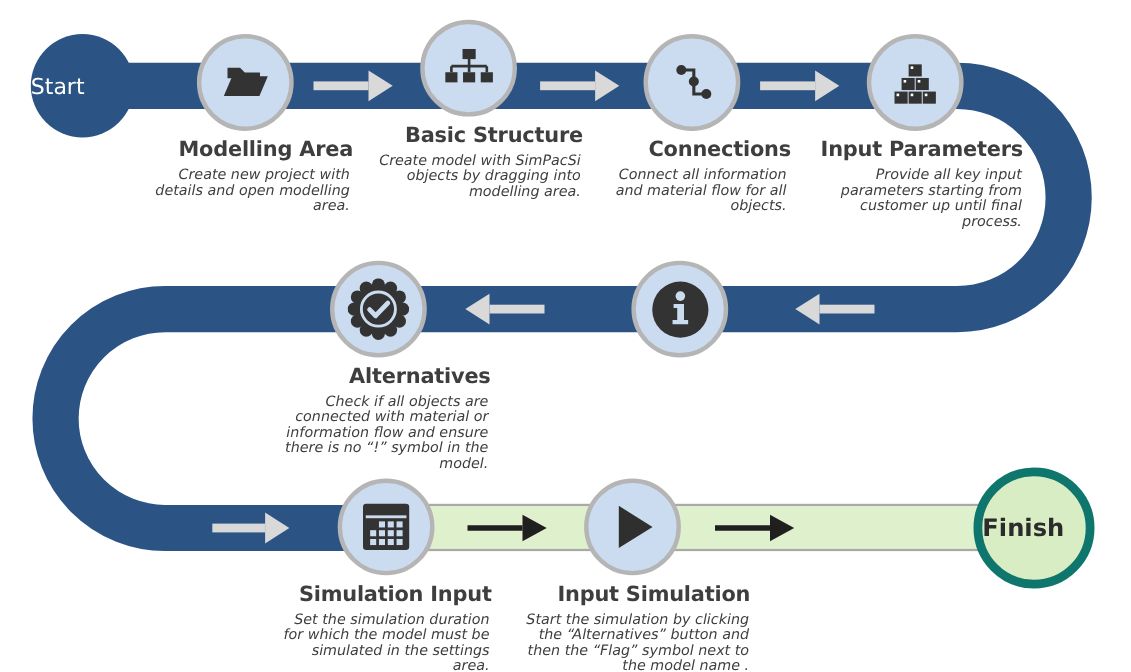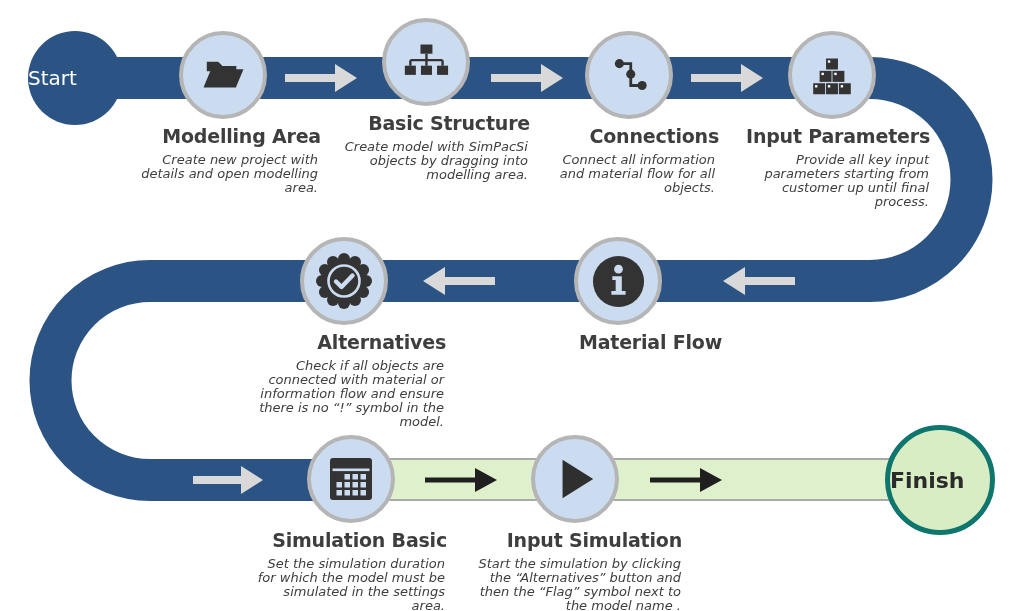--- a/index.html
+++ b/index.html
@@ -27,21 +27,21 @@
   .terminal {
     position:absolute; z-index:3; border-radius:50%; box-sizing:border-box;
     display:flex; align-items:center; justify-content:flex-start;
   }
   .start {
     left:28px; top:31px; width:94px; height:94px;
     background:#2B5384; color:#ffffff; font-size:20px;
   }
   .finish {
     left:885px; top:425px; width:110px; height:110px;
-    background:#D9EDC5; border:5px solid #0f766e;
+    background:#D9EDC5; border:8px solid #0f766e;
     color:#2B2B2B; font-size:22px; font-weight:bold;
   }
 </style>
 </head>
 <body>
 
 <div class="canvas">
 
   <svg class="bg-svg" width="1028" height="611" viewBox="0 0 1028 611">
     <path d="M 75 78 H 870 A 101.5 101.5 0 0 1 870 281 H 150 A 99.5 99.5 0 0 0 150 480 H 352" fill="none" stroke="#2B5384" stroke-width="42"></path>
@@ -159,21 +159,20 @@
   </div>
 
   <div class="node" style="left:514px; top:237px; width:208px">
     <div class="circle">
       <svg width="53" height="53" viewBox="0 0 56 56">
         <circle cx="28" cy="28" r="27" fill="#333333"></circle>
         <circle cx="28" cy="15" r="4.6" fill="#CCDCF0"></circle>
         <path d="M21.5 22.5 h10 V38 h4 v4 H20.5 v-4 h4.5 V26.5 h-3.5 z" fill="#CCDCF0"></path>
       </svg>
     </div>
-    <h3 class="title">Material Flow</h3>
   </div>
 
   <div class="node" style="left:242px; top:237px; width:204px">
     <div class="circle">
       <svg width="56" height="56" viewBox="0 0 56 56">
         <g fill="#333333">
           <circle cx="50" cy="28" r="6"></circle>
             <circle cx="47.05" cy="39" r="6"></circle>
             <circle cx="39" cy="47.05" r="6"></circle>
           <circle cx="28" cy="50" r="6"></circle>
@@ -208,21 +207,21 @@
             <rect x="17.5" y="27" width="5.5" height="5.5"></rect>
             <rect x="25.5" y="27" width="5.5" height="5.5"></rect>
             <rect x="33.5" y="27" width="5.5" height="5.5"></rect>
           <rect x="9.5" y="35" width="5.5" height="5.5"></rect>
             <rect x="17.5" y="35" width="5.5" height="5.5"></rect>
             <rect x="25.5" y="35" width="5.5" height="5.5"></rect>
             <rect x="33.5" y="35" width="5.5" height="5.5"></rect>
         </g>
       </svg>
     </div>
-    <h3 class="title">Simulation Basic</h3>
+    <h3 class="title">Simulation Input</h3>
     <p class="desc" style="width:188px">Set the simulation duration for which the model must be simulated in the settings area.</p>
   </div>
 
   <div class="node" style="left:468px; top:435px; width:214px">
     <div class="circle">
       <svg width="46" height="46" viewBox="0 0 48 48">
         <polygon points="11,4 43,24 11,44" fill="#2F2F2F"></polygon>
       </svg>
     </div>
     <h3 class="title">Input Simulation</h3>

